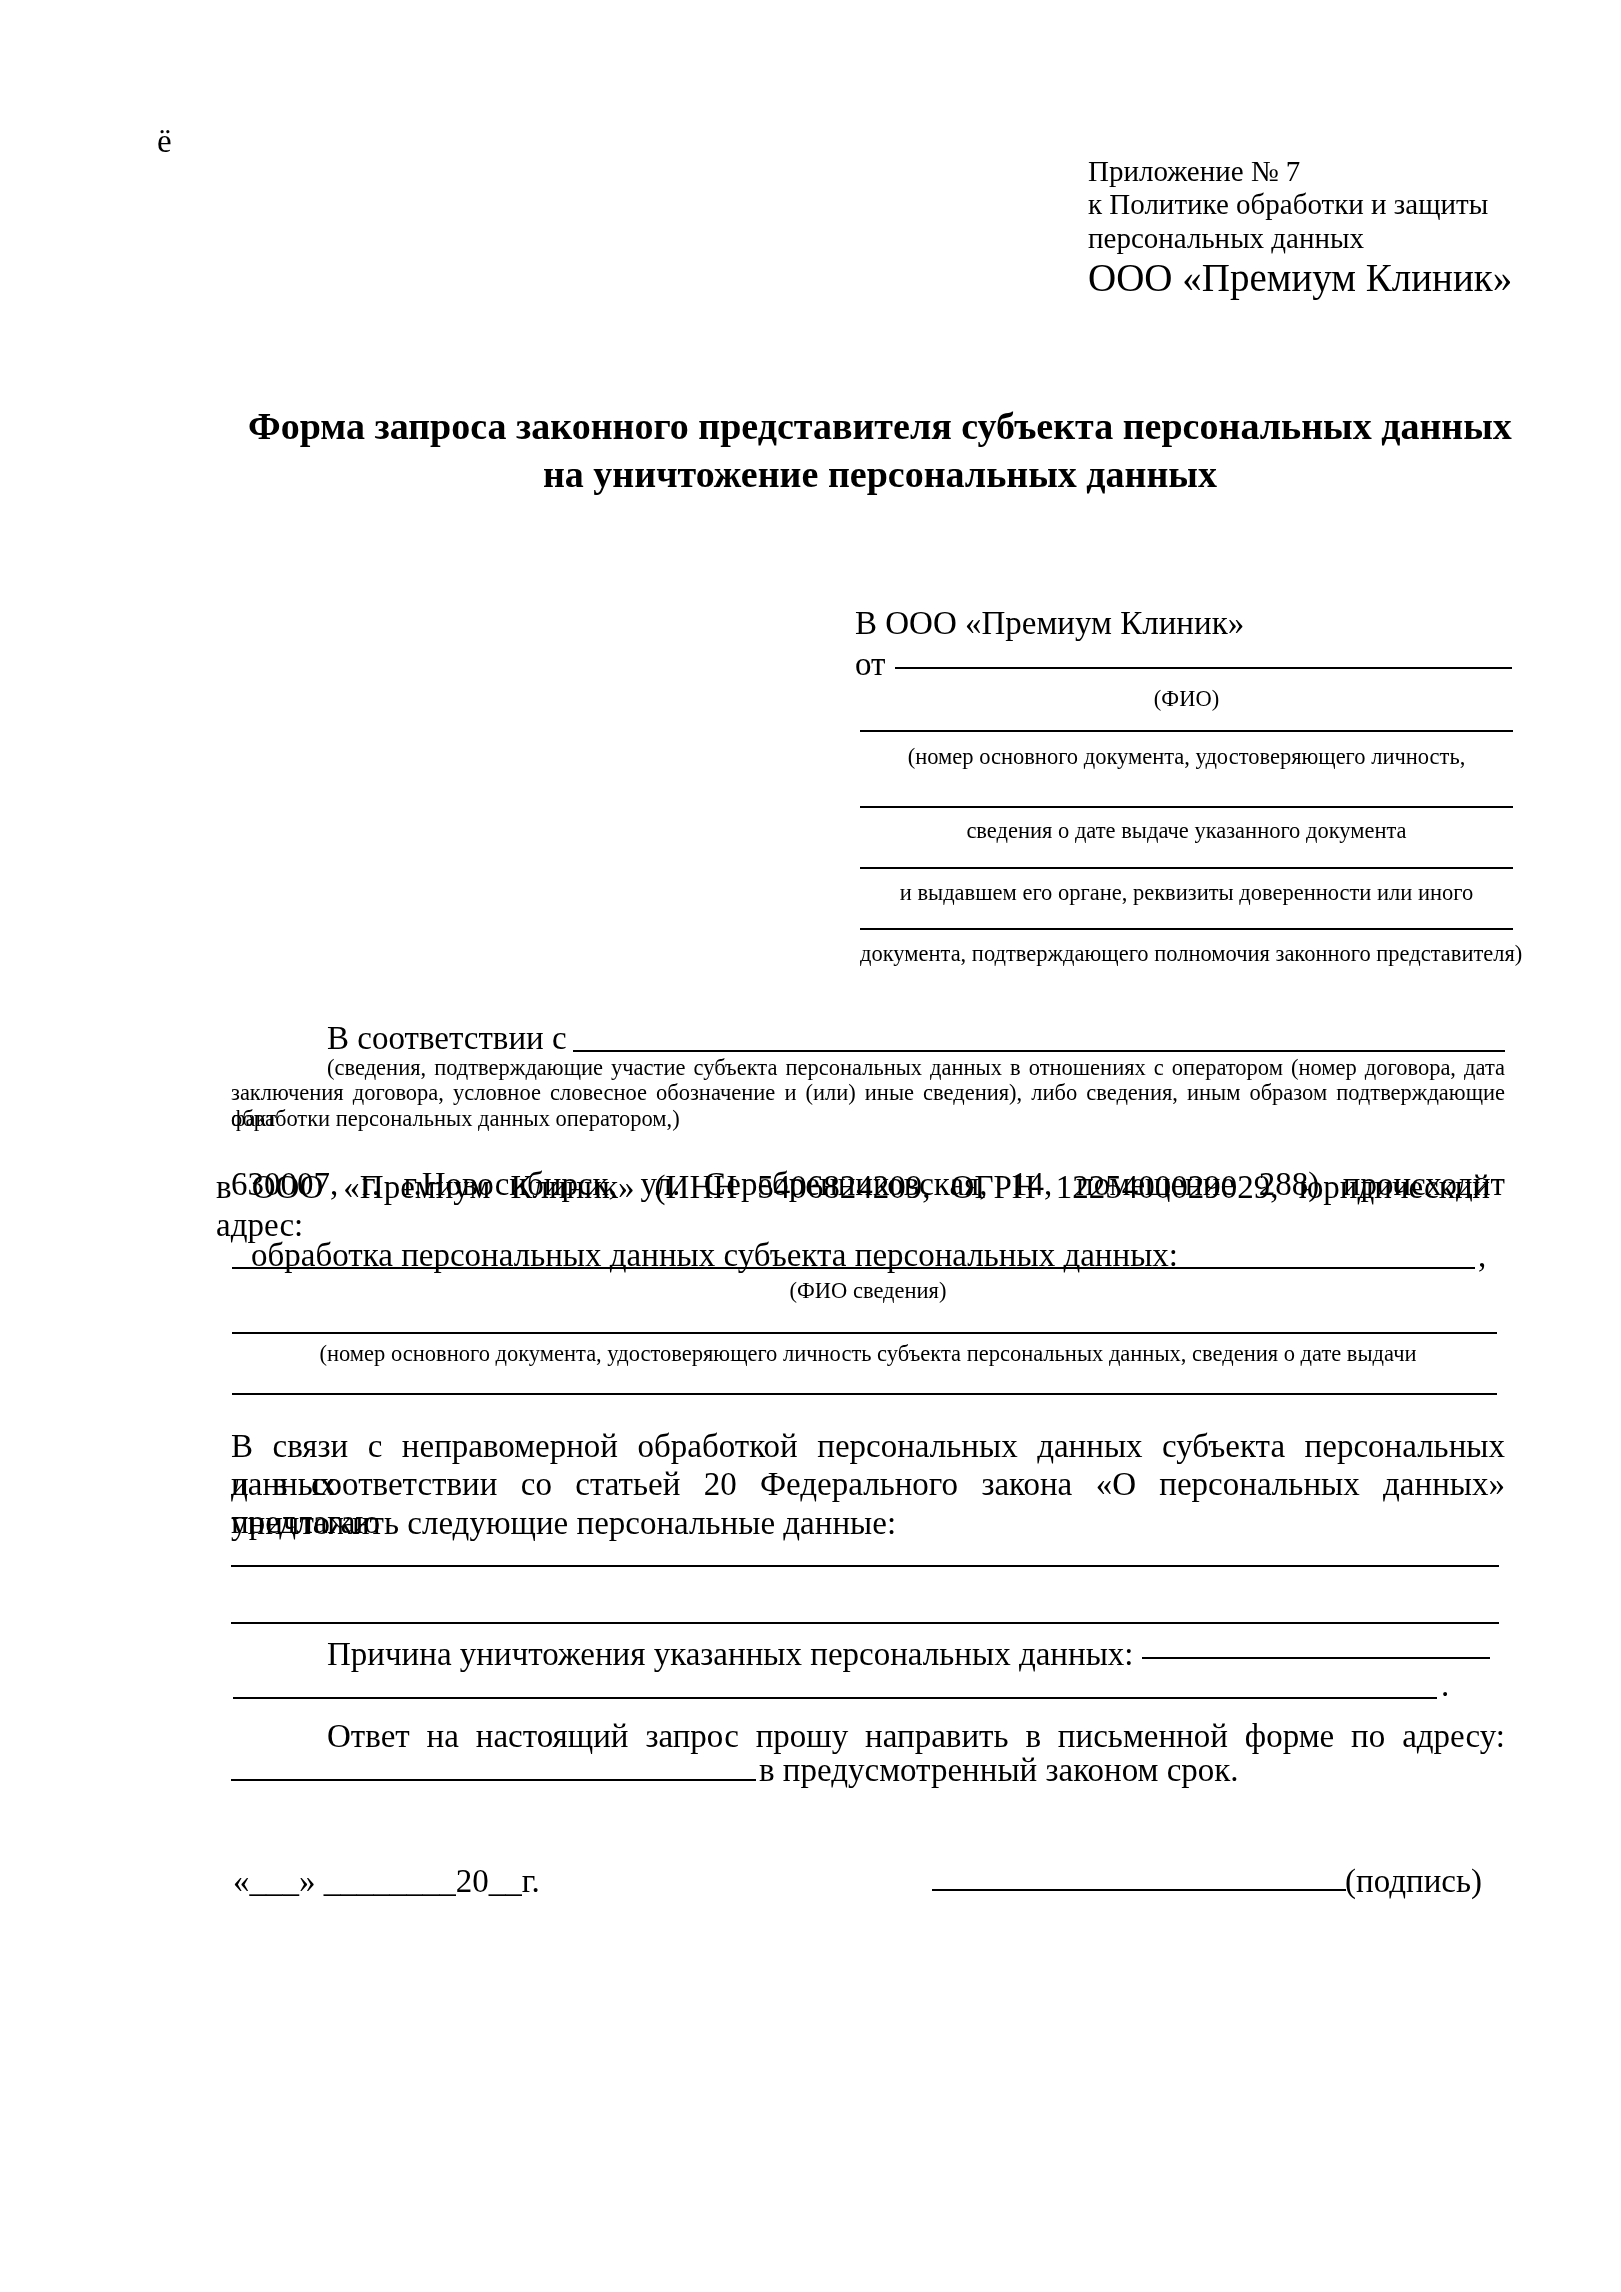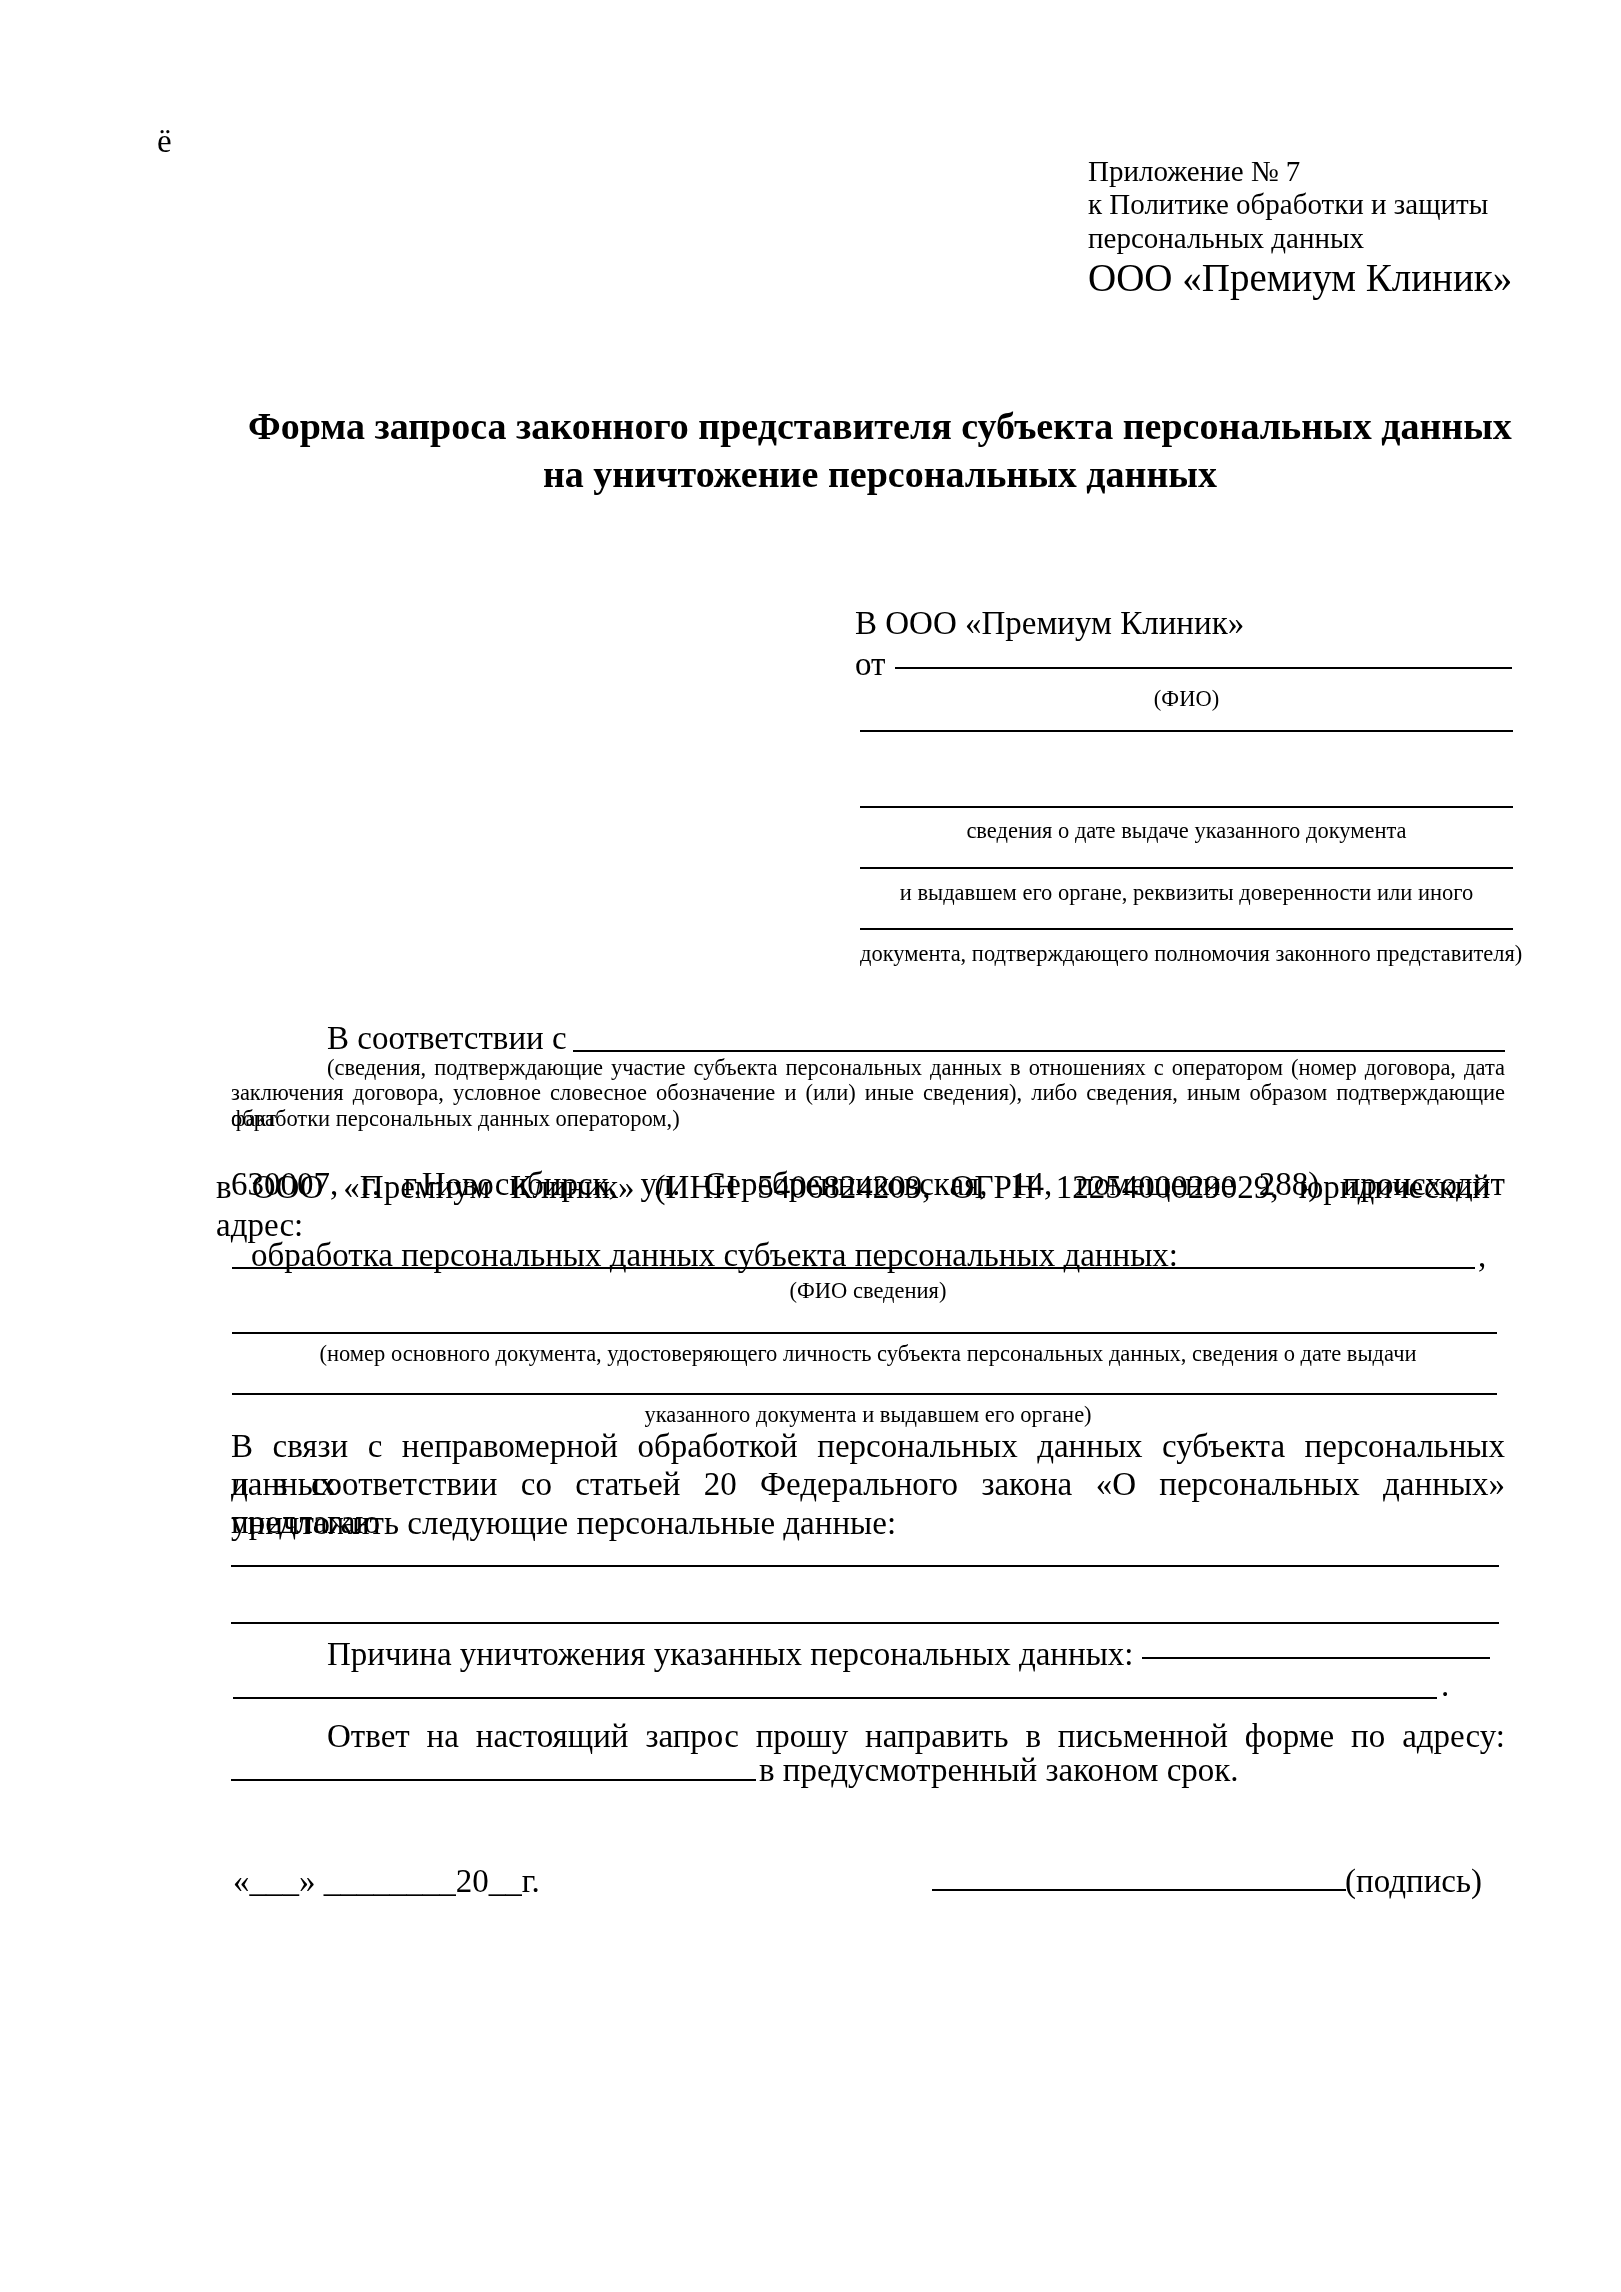--- a/index.html
+++ b/index.html
@@ -48,20 +48,21 @@
 
   <div class="t title" style="left:231px;top:404px;width:1274px;">Форма запроса законного представителя субъекта персональных данных</div>
   <div class="t title" style="left:231px;top:452px;width:1274px;">на уничтожение персональных данных</div>
 
   <div class="t" style="left:855px;top:604px;">В ООО «Премиум Клиник»</div>
   <div class="t" style="left:855px;top:645px;">от</div>
   <div class="ul" style="left:895px;top:667px;width:617px;"></div>
   <div class="t small center" style="left:860px;top:686px;width:653px;">(ФИО)</div>
 
   <div class="ul" style="left:860px;top:730px;width:653px;"></div>
+  <div class="t small center" style="left:860px;top:744px;width:653px;">(номер основного документа, удостоверяющего личность,</div>
 
   <div class="ul" style="left:860px;top:806px;width:653px;"></div>
   <div class="t small center" style="left:860px;top:818px;width:653px;">сведения о дате выдаче указанного документа</div>
 
   <div class="ul" style="left:860px;top:867px;width:653px;"></div>
   <div class="t small center" style="left:860px;top:880px;width:653px;">и выдавшем его органе, реквизиты доверенности или иного</div>
 
   <div class="ul" style="left:860px;top:928px;width:653px;"></div>
   <div class="t small center" style="left:860px;top:941px;width:653px;">документа, подтверждающего полномочия законного представителя)</div>
 
@@ -76,21 +77,20 @@
   <div class="t" style="left:231px;top:1236px;margin-left:20px;">обработка персональных данных субъекта персональных данных:</div>
 
   <div class="ul" style="left:232px;top:1267px;width:1243px;"></div>
   <div class="t" style="left:1478px;top:1237px;">,</div>
   <div class="t small center" style="left:231px;top:1278px;width:1274px;">(ФИО сведения)</div>
 
   <div class="ul" style="left:232px;top:1332px;width:1265px;"></div>
   <div class="t small center" style="left:231px;top:1341px;width:1274px;">(номер основного документа, удостоверяющего личность субъекта персональных данных, сведения о дате выдачи</div>
 
   <div class="ul" style="left:232px;top:1393px;width:1265px;"></div>
-  <div class="t small center" style="left:231px;top:1402px;width:1274px;">указанного документа и выдавшем его органе)</div>
 
   <div class="t stretch" style="left:231px;top:1427px;width:1274px;">В связи с неправомерной обработкой персональных данных субъекта персональных данных</div>
   <div class="t stretch" style="left:231px;top:1465px;width:1274px;">и в соответствии со статьей 20 Федерального закона «О персональных данных» предлагаю</div>
   <div class="t" style="left:231px;top:1504px;">уничтожить следующие персональные данные:</div>
 
   <div class="ul" style="left:231px;top:1565px;width:1268px;"></div>
   <div class="ul" style="left:231px;top:1622px;width:1268px;"></div>
 
   <div class="t" style="left:327px;top:1635px;">Причина уничтожения указанных персональных данных:</div>
   <div class="ul" style="left:1142px;top:1657px;width:348px;"></div>

